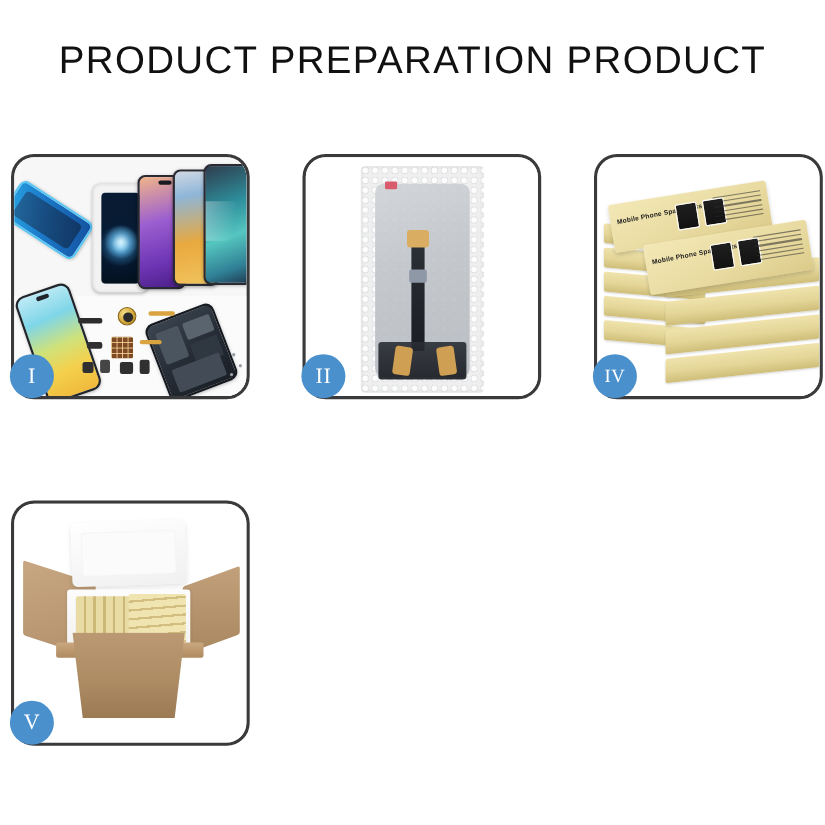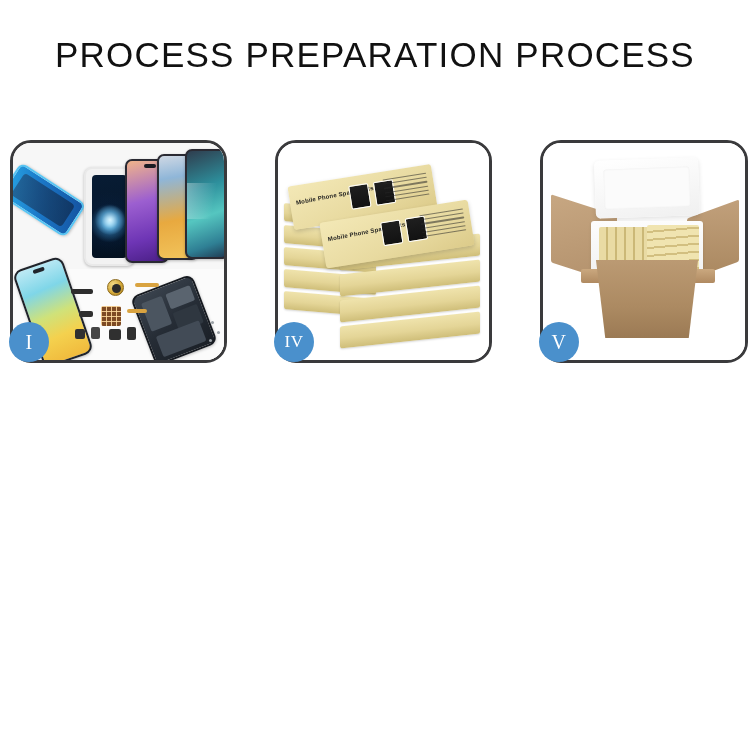--- a/index.html
+++ b/index.html
@@ -453,21 +453,21 @@
     background: rgba(150,120,88,.4);
     transform: skewY(14deg);
   }
 </style>
 </head>
 <body>
 
 <div class="page">
 
   <div class="header">
-    <div class="page-title">PROCESS PREPARATION PROCESS</div>
+    <div class="page-title">PRODUCT PREPARATION PRODUCT</div>
   </div>
 
   <div class="grid">
 
     <div class="panel">
       <div class="panel-photo p1">
         <div class="strip-bottom"></div>
 
         <div class="ph ph-a"></div>
         <div class="ph ph-b">
@@ -495,20 +495,33 @@
         <span class="part cam" style="left:78px; top:184px;"></span>
         <span class="part blk" style="left:96px; top:186px; width:12px; height:11px;"></span>
         <span class="part blk" style="left:114px; top:184px; width:9px; height:13px;"></span>
         <span class="part screw" style="left:198px; top:178px;"></span>
         <span class="part screw" style="left:204px; top:188px;"></span>
         <span class="part screw" style="left:196px; top:196px;"></span>
       </div>
       <div class="badge">I</div>
     </div>
 
+    <div class="panel">
+      <div class="panel-photo p2">
+        <div class="bubblewrap">
+          <div class="inner-screen"></div>
+          <div class="red-tab"></div>
+          <div class="flexcable"></div>
+          <div class="bottom-strip"></div>
+          <div class="connector-l"></div>
+          <div class="connector-r"></div>
+        </div>
+      </div>
+      <div class="badge">II</div>
+    </div>
 
 
     <div class="panel">
       <div class="panel-photo p4">
         <div class="stack">
           <div class="gbox gb-l1"></div>
           <div class="gbox gb-l2"></div>
           <div class="gbox gb-l3"></div>
           <div class="gbox gb-l4"></div>
           <div class="gbox gb-l5"></div>

